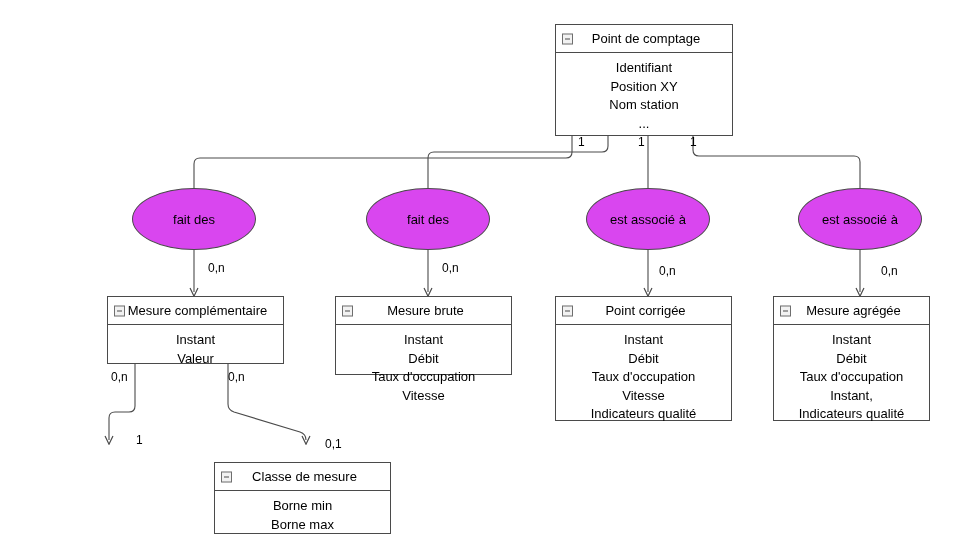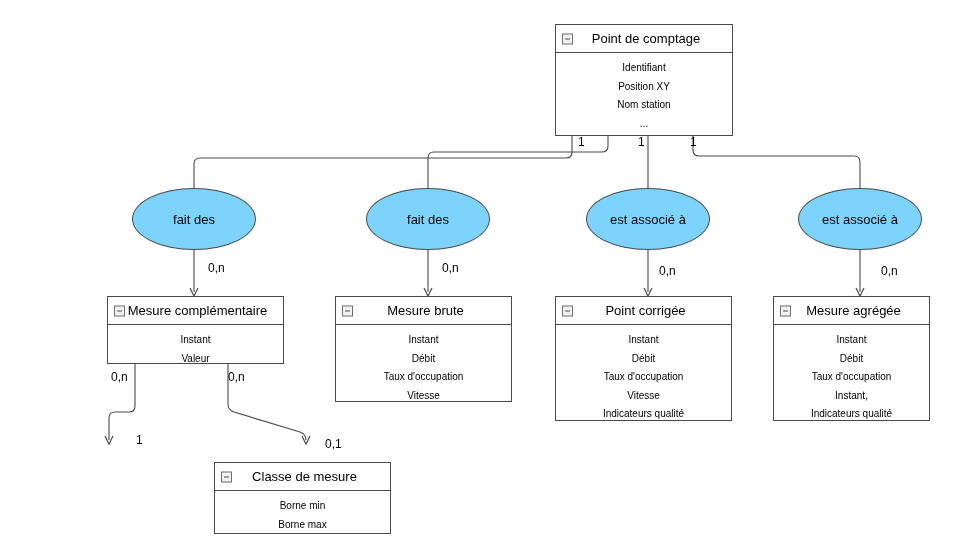--- a/index.html
+++ b/index.html
@@ -61,34 +61,34 @@
     left: 2px;
     top: 4px;
     width: 5px;
     height: 1px;
     background: #4a4a4a;
   }
   .entity-body {
     box-sizing: border-box;
     padding: 6px 8px 7px 8px;
     text-align: center;
-    font-size: 10px;
+    font-size: 13px;
     line-height: 18.5px;
     color: #000000;
   }
   .attr {
     display: block;
     white-space: nowrap;
   }
   .relation {
     position: absolute;
     box-sizing: border-box;
     border: 1px solid #4a4a4a;
     border-radius: 50%;
-    background: #7dd3fc;
+    background: #d946ef;
     display: flex;
     align-items: center;
     justify-content: center;
     font-size: 13px;
     color: #000000;
   }
   .card {
     position: absolute;
     font-size: 12px;
     color: #000000;
@@ -138,21 +138,21 @@
     <div class="entity-header">
       <span class="collapse-box"></span>
       <span class="title">Mesure complémentaire</span>
     </div>
     <div class="entity-body">
       <span class="attr">Instant</span>
       <span class="attr">Valeur</span>
     </div>
   </div>
 
-  <div class="entity" style="left:335px; top:296px; width:177px; height:106px;">
+  <div class="entity" style="left:335px; top:296px; width:177px; height:79px;">
     <div class="entity-header">
       <span class="collapse-box"></span>
       <span class="title">Mesure brute</span>
     </div>
     <div class="entity-body">
       <span class="attr">Instant</span>
       <span class="attr">Débit</span>
       <span class="attr">Taux d'occupation</span>
       <span class="attr">Vitesse</span>
     </div>

